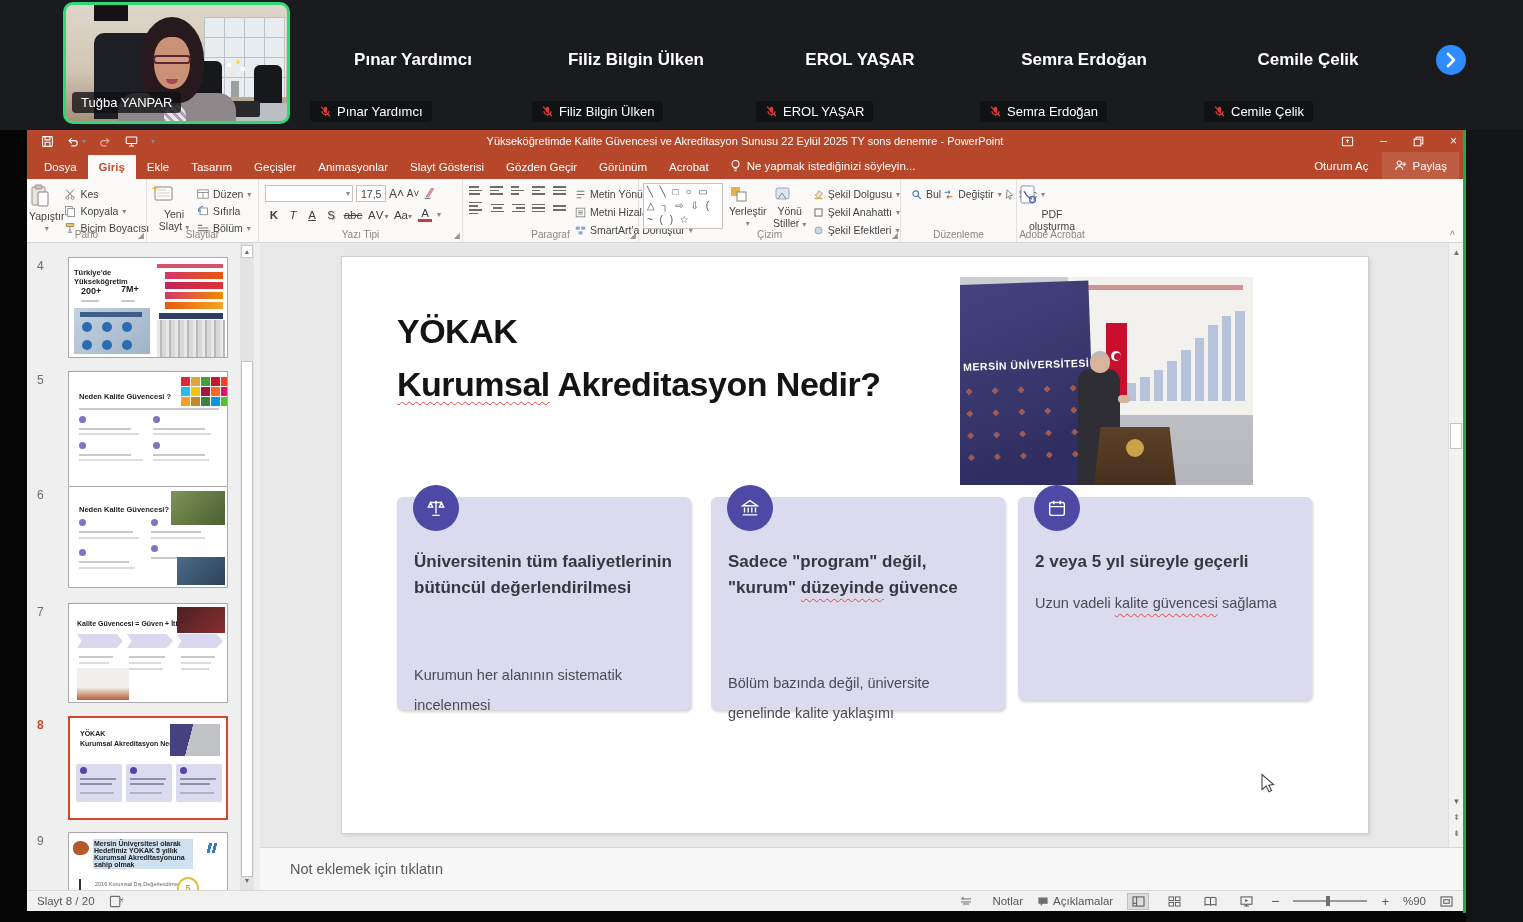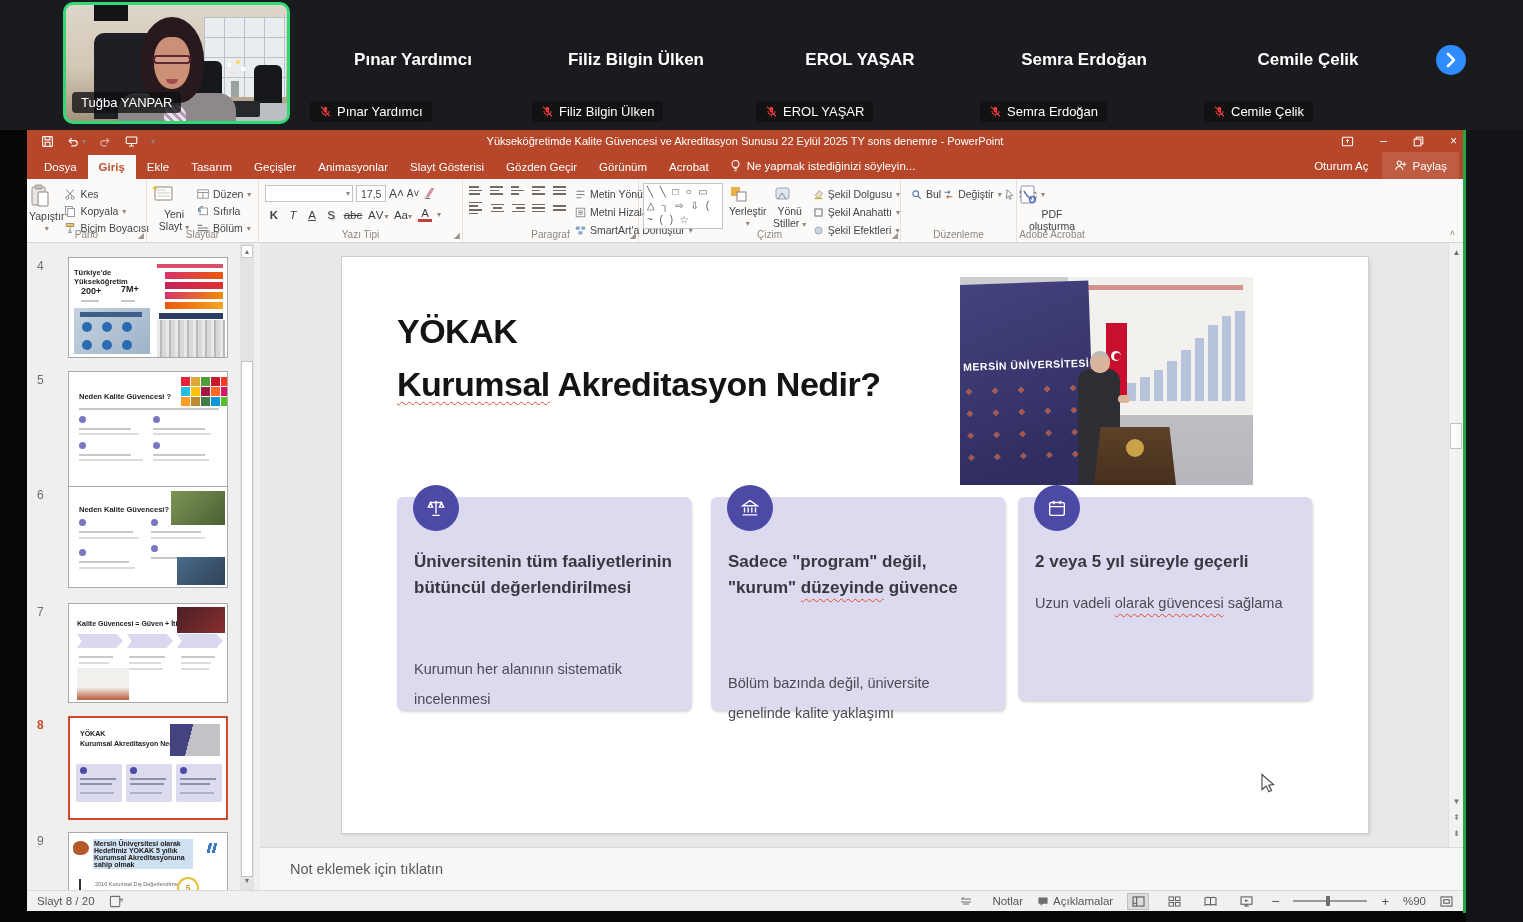--- a/index.html
+++ b/index.html
@@ -609,21 +609,21 @@
         </div>
 
         <div class="card" style="left:55px">
           <div class="circ">
             <svg width="22" height="22" viewBox="0 0 24 24" fill="none" stroke="#fff" stroke-width="1.5">
                 <path d="M12 4v14M8 20h8M6 6h12"></path>
                 <path d="M6 6l-2.4 5h4.8L6 6zM18 6l-2.4 5h4.8L18 6z"></path>
               </svg>
           </div>
           <div class="ct">Üniversitenin tüm faaliyetlerinin bütüncül değerlendirilmesi</div>
-          <div class="cb" style="top:158px">Kurumun her alanının sistematik incelenmesi</div>
+          <div class="cb" style="top:164px">Kurumun her alanının sistematik incelenmesi</div>
         </div>
 
         <div class="card" style="left:369px">
           <div class="circ">
             <svg width="22" height="22" viewBox="0 0 24 24" fill="none" stroke="#fff" stroke-width="1.5">
                 <path d="M4 9.5h16L12 4 4 9.5z"></path>
                 <path d="M6 11.5v5.5M10 11.5v5.5M14 11.5v5.5M18 11.5v5.5M4 19.5h16"></path>
               </svg>
           </div>
           <div class="ct">
@@ -634,21 +634,21 @@
         </div>
 
         <div class="card" style="left:676px;height:203px">
           <div class="circ">
             <svg width="22" height="22" viewBox="0 0 24 24" fill="none" stroke="#fff" stroke-width="1.5">
                 <rect x="4" y="6" width="16" height="14" rx="2"></rect>
                 <path d="M4 10.5h16M8.5 4v4M15.5 4v4"></path>
               </svg>
           </div>
           <div class="ct">2 veya 5 yıl süreyle geçerli</div>
-          <div class="cb" style="top:92px"><span>Uzun vadeli </span><span class="sq">olarak güvencesi</span><span> sağlama</span></div>
+          <div class="cb" style="top:92px"><span>Uzun vadeli </span><span class="sq">kalite güvencesi</span><span> sağlama</span></div>
         </div>
       </div>
       <div class="cursor" style="left:1000px;top:530px">
         <svg width="16" height="21" viewBox="0 0 16 21">
             <path d="M2 1.5v15l4.2-3.4 2.8 5.6 2.6-1.3-2.8-5.3 4.8-.5z" fill="#fff" stroke="#444" stroke-width="1.1"></path>
           </svg>
       </div>
     </div>
 
     <div class="thumbs">

